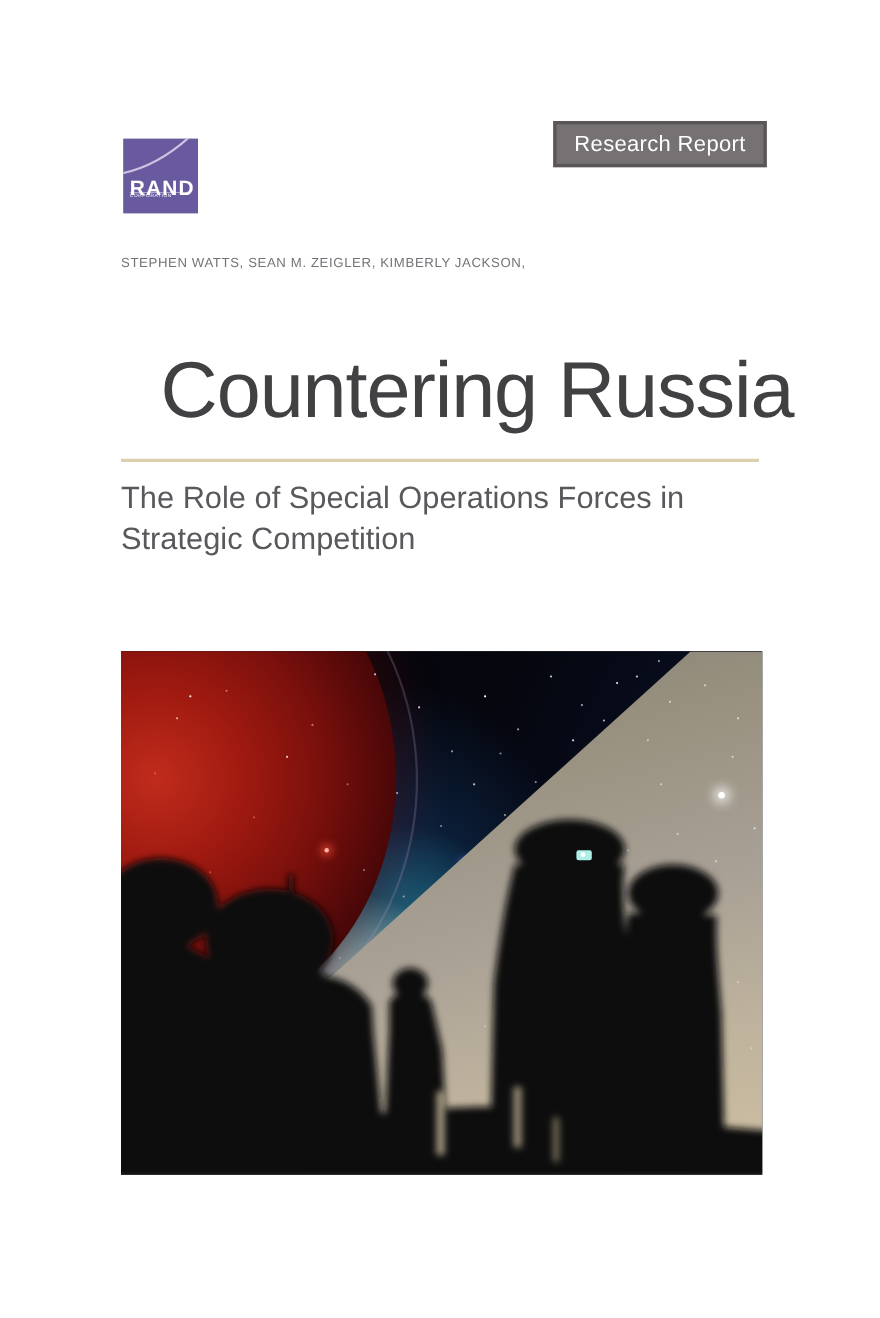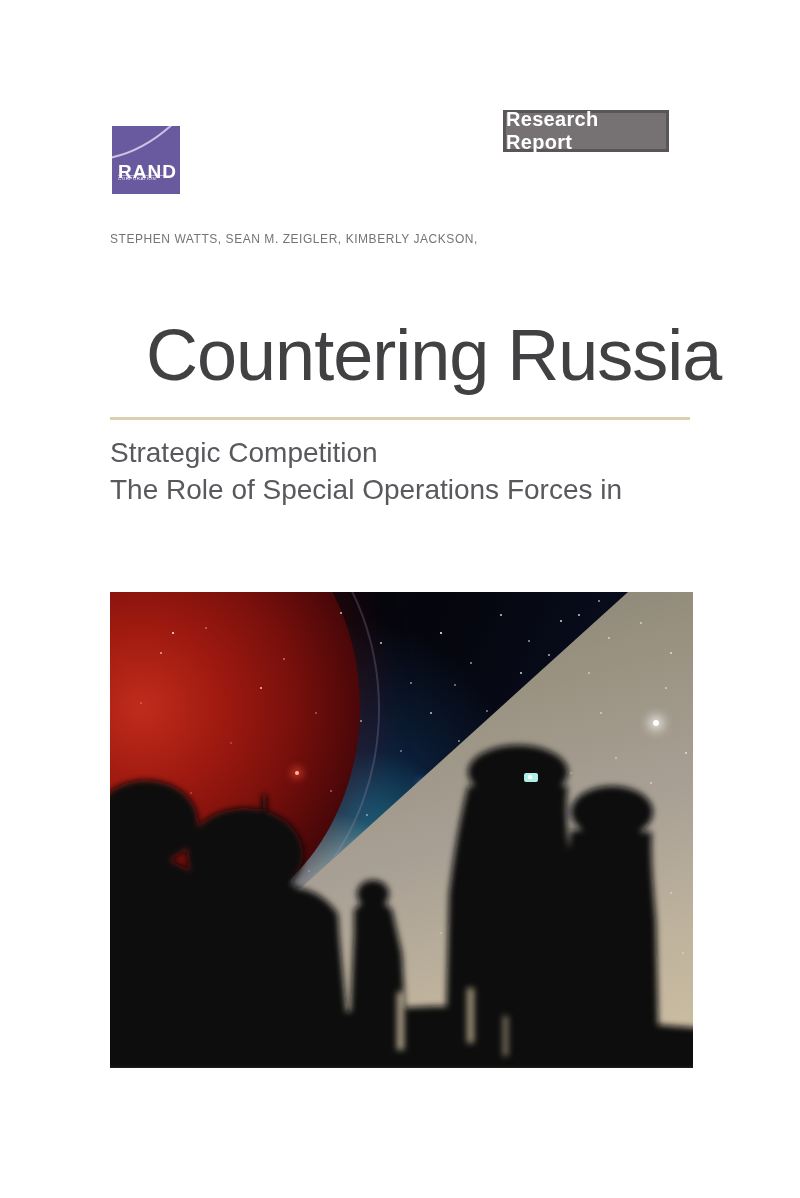--- a/index.html
+++ b/index.html
@@ -6,21 +6,21 @@
   body{width:800px;height:1198px;font-family:"Liberation Sans", sans-serif;-webkit-font-smoothing:antialiased;}
   .cover{position:relative;width:800px;height:1198px;background:#ffffff;overflow:hidden;}
 
   
   .rand-logo{position:absolute;left:112px;top:126px;width:68px;height:68px;background:#695aa0;overflow:hidden;}
   .rand-logo svg{position:absolute;left:0;top:0;}
   .rand-word{position:absolute;left:6px;bottom:13px;color:#ffffff;font-weight:bold;font-size:19px;letter-spacing:1px;line-height:19px;}
   .rand-sub{position:absolute;left:6px;bottom:6px;width:124px;border-top:1px solid rgba(255,255,255,.92);color:#ffffff;font-size:10px;letter-spacing:1.2px;padding-top:1px;transform:scale(0.44);transform-origin:left top;white-space:nowrap;}
 
   
-  .badge{position:absolute;left:503px;top:110px;width:166px;height:42px;box-sizing:border-box;background:#767273;border:3px solid #5a5657;color:#ffffff;font-weight:bold;font-size:20px;letter-spacing:.3px;display:flex;align-items:center;justify-content:center;}
+  .badge{position:absolute;left:503px;top:110px;width:194px;height:42px;box-sizing:border-box;background:#767273;border:3px solid #5a5657;color:#ffffff;font-weight:normal;font-size:20px;letter-spacing:.3px;display:flex;align-items:center;justify-content:center;}
 
   
   .authors{position:absolute;left:110px;top:226px;font-size:12px;line-height:26px;letter-spacing:.55px;color:#737478;}
   .authors span{display:block;}
   .title{position:absolute;left:106px;top:315px;font-size:72px;line-height:80px;letter-spacing:-1px;font-weight:400;color:#414043;white-space:nowrap;margin-left:40px;}
   .divider{position:absolute;left:110px;top:417px;width:580px;height:3px;background:#dbcfad;}
   .subtitle{position:absolute;left:110px;top:434px;font-size:28px;line-height:37px;color:#58595c;}
   .subtitle span{display:block;}
 
   
@@ -80,22 +80,22 @@
 
   <div class="authors">
     <span>STEPHEN WATTS, SEAN M. ZEIGLER, KIMBERLY JACKSON,</span>
   </div>
 
   <div class="title">Countering Russia</div>
 
   <div class="divider"></div>
 
   <div class="subtitle">
+    <span>The Role of Special Operations Forces in</span>
     <span>Strategic Competition</span>
-    <span>The Role of Special Operations Forces in</span>
   </div>
 
   <div class="photo">
     <div class="layer sky-dark"></div>
     <div class="sphere-ring"></div>
     <div class="red-sphere"></div>
     <div class="star-dot stars-red"></div>
     <div class="star-dot stars-dark"></div>
     <div class="star-blue"></div>
     <div class="star-red-big"></div>

